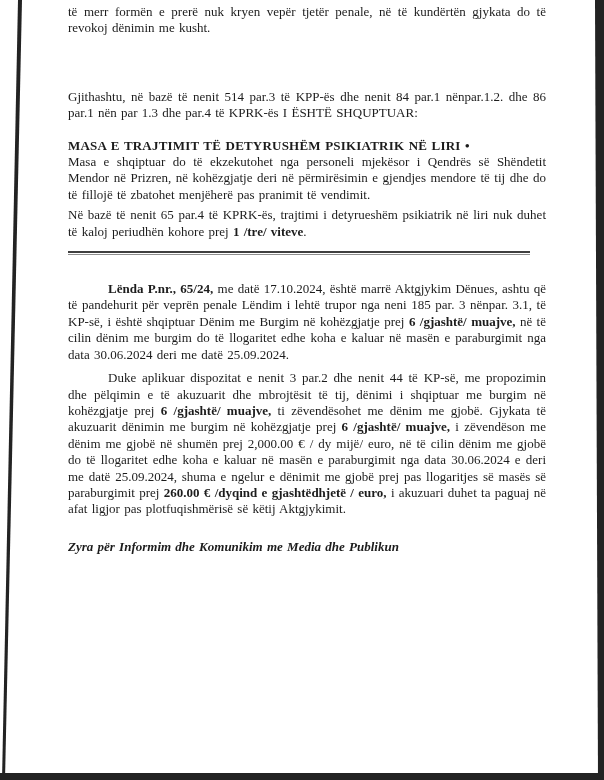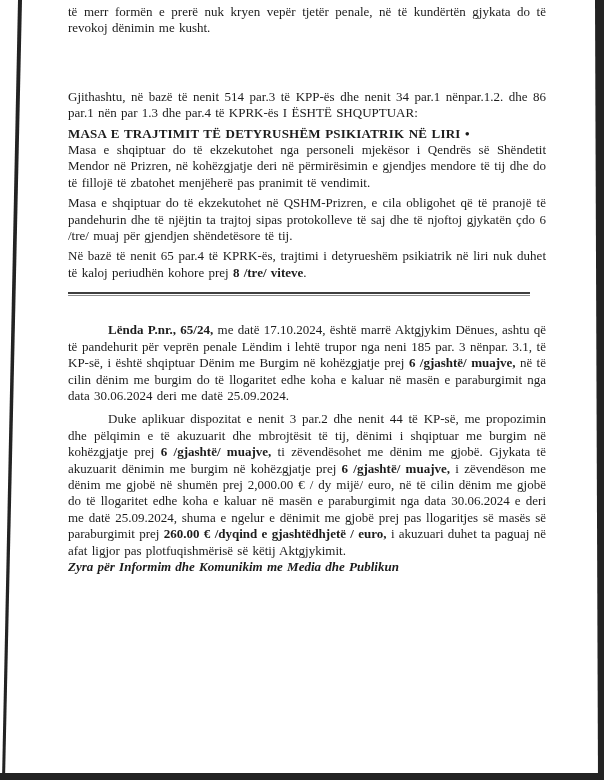--- a/index.html
+++ b/index.html
@@ -43,28 +43,27 @@
     border-top: 2px solid #3f3f3f;
     border-bottom: 1px solid #8f8f8f;
     background: #ffffff;
   }
 </style>
 </head>
 <body>
 
 <div class="page-content">
     <p class="body" style="margin-top: 2px;"><span>të merr formën e prerë nuk kryen vepër tjetër penale, në të kundërtën gjykata do të revokoj dënimin me kusht.</span></p>
-    <p class="body" style="margin-top: 52px;"><span>Gjithashtu, në bazë të nenit 514 par.3 të KPP-ës dhe nenit 34 par.1 nënpar.1.2. dhe 86 par.1 nën par 1.3 dhe par.4 të KPRK-ës I ËSHTË SHQUPTUAR:</span></p>
-    <p class="heading" style="margin-top: 4px;"><span class="b">MASA E TRAJTIMIT TË DETYRUSHËM PSIKIATRIK NË LIRI •</span></p>
+    <p class="body" style="margin-top: 52px;"><span>Gjithashtu, në bazë të nenit 514 par.3 të KPP-ës dhe nenit 84 par.1 nënpar.1.2. dhe 86 par.1 nën par 1.3 dhe par.4 të KPRK-ës I ËSHTË SHQUPTUAR:</span></p>
+    <p class="heading" style="margin-top: 16px;"><span class="b">MASA E TRAJTIMIT TË DETYRUSHËM PSIKIATRIK NË LIRI •</span></p>
     <p class="body" style=""><span>Masa e shqiptuar do të ekzekutohet nga personeli mjekësor i Qendrës së Shëndetit Mendor në Prizren, në kohëzgjatje deri në përmirësimin e gjendjes mendore të tij dhe do të fillojë të zbatohet menjëherë pas pranimit të vendimit.</span></p>
-    <p class="body" style="margin-top: 4px;"><span>Masa e shqiptuar do të ekzekutohet në QSHM-Prizren, e cila obligohet që të pranojë të pandehurin dhe të njëjtin ta trajtoj sipas protokolleve të saj dhe të njoftoj gjykatën çdo 6 /tre/ muaj për gjendjen shëndetësore të tij.</span></p>
-    <p class="body" style="margin-top: 4px;"><span>Në bazë të nenit 65 par.4 të KPRK-ës, trajtimi i detyrueshëm psikiatrik në liri nuk duhet të kaloj periudhën kohore prej </span><span class="b">8 /tre/ viteve</span><span>.</span></p>
+    <p class="body" style="margin-top: 4px;"><span>Në bazë të nenit 65 par.4 të KPRK-ës, trajtimi i detyrueshëm psikiatrik në liri nuk duhet të kaloj periudhën kohore prej </span><span class="b">1 /tre/ viteve</span><span>.</span></p>
     <div class="rule" style="margin-top: 11px;"></div>
     <p class="indent" style="margin-top: 26px;"><span class="b">Lënda P.nr., 65/24,</span><span> me datë 17.10.2024, është marrë Aktgjykim Dënues, ashtu që të pandehurit për veprën penale Lëndim i lehtë trupor nga neni 185 par. 3 nënpar. 3.1, të KP-së, i është shqiptuar Dënim me Burgim në kohëzgjatje prej </span><span class="b">6 /gjashtë/ muajve,</span><span> në të cilin dënim me burgim do të llogaritet edhe koha e kaluar në masën e paraburgimit nga data 30.06.2024 deri me datë 25.09.2024.</span></p>
     <p class="indent" style="margin-top: 7px;"><span>Duke aplikuar dispozitat e nenit 3 par.2 dhe nenit 44 të KP-së, me propozimin dhe pëlqimin e të akuzuarit dhe mbrojtësit të tij, dënimi i shqiptuar me burgim në kohëzgjatje prej </span><span class="b">6 /gjashtë/ muajve,</span><span> ti zëvendësohet me dënim me gjobë. Gjykata të akuzuarit dënimin me burgim në kohëzgjatje prej </span><span class="b">6 /gjashtë/ muajve,</span><span> i zëvendëson me dënim me gjobë në shumën prej 2,000.00 € / dy mijë/ euro, në të cilin dënim me gjobë do të llogaritet edhe koha e kaluar në masën e paraburgimit nga data 30.06.2024 e deri me datë 25.09.2024, shuma e ngelur e dënimit me gjobë prej pas llogaritjes së masës së paraburgimit prej </span><span class="b">260.00 € /dyqind e gjashtëdhjetë / euro,</span><span> i akuzuari duhet ta paguaj në afat ligjor pas plotfuqishmërisë së këtij Aktgjykimit.</span></p>
-    <p class="signature" style="margin-top: 0; font-style: italic;"><span class="b">Zyra për Informim dhe Komunikim me Media dhe Publikun</span></p>
+    <p class="signature" style="margin-top: 21px; font-style: italic;"><span class="b">Zyra për Informim dhe Komunikim me Media dhe Publikun</span></p>
   </div>
 
 <svg class="scan-edges" width="604" height="780" viewBox="0 0 604 780" xmlns="http://www.w3.org/2000/svg">
   <polygon points="18,0 22,0 5,780 2,780" fill="#232323"></polygon>
   <polygon points="595,0 604,0 604,780 598,780" fill="#232323"></polygon>
   <rect x="0" y="773" width="604" height="7" fill="#232323"></rect>
 </svg>
 
 </body></html>

